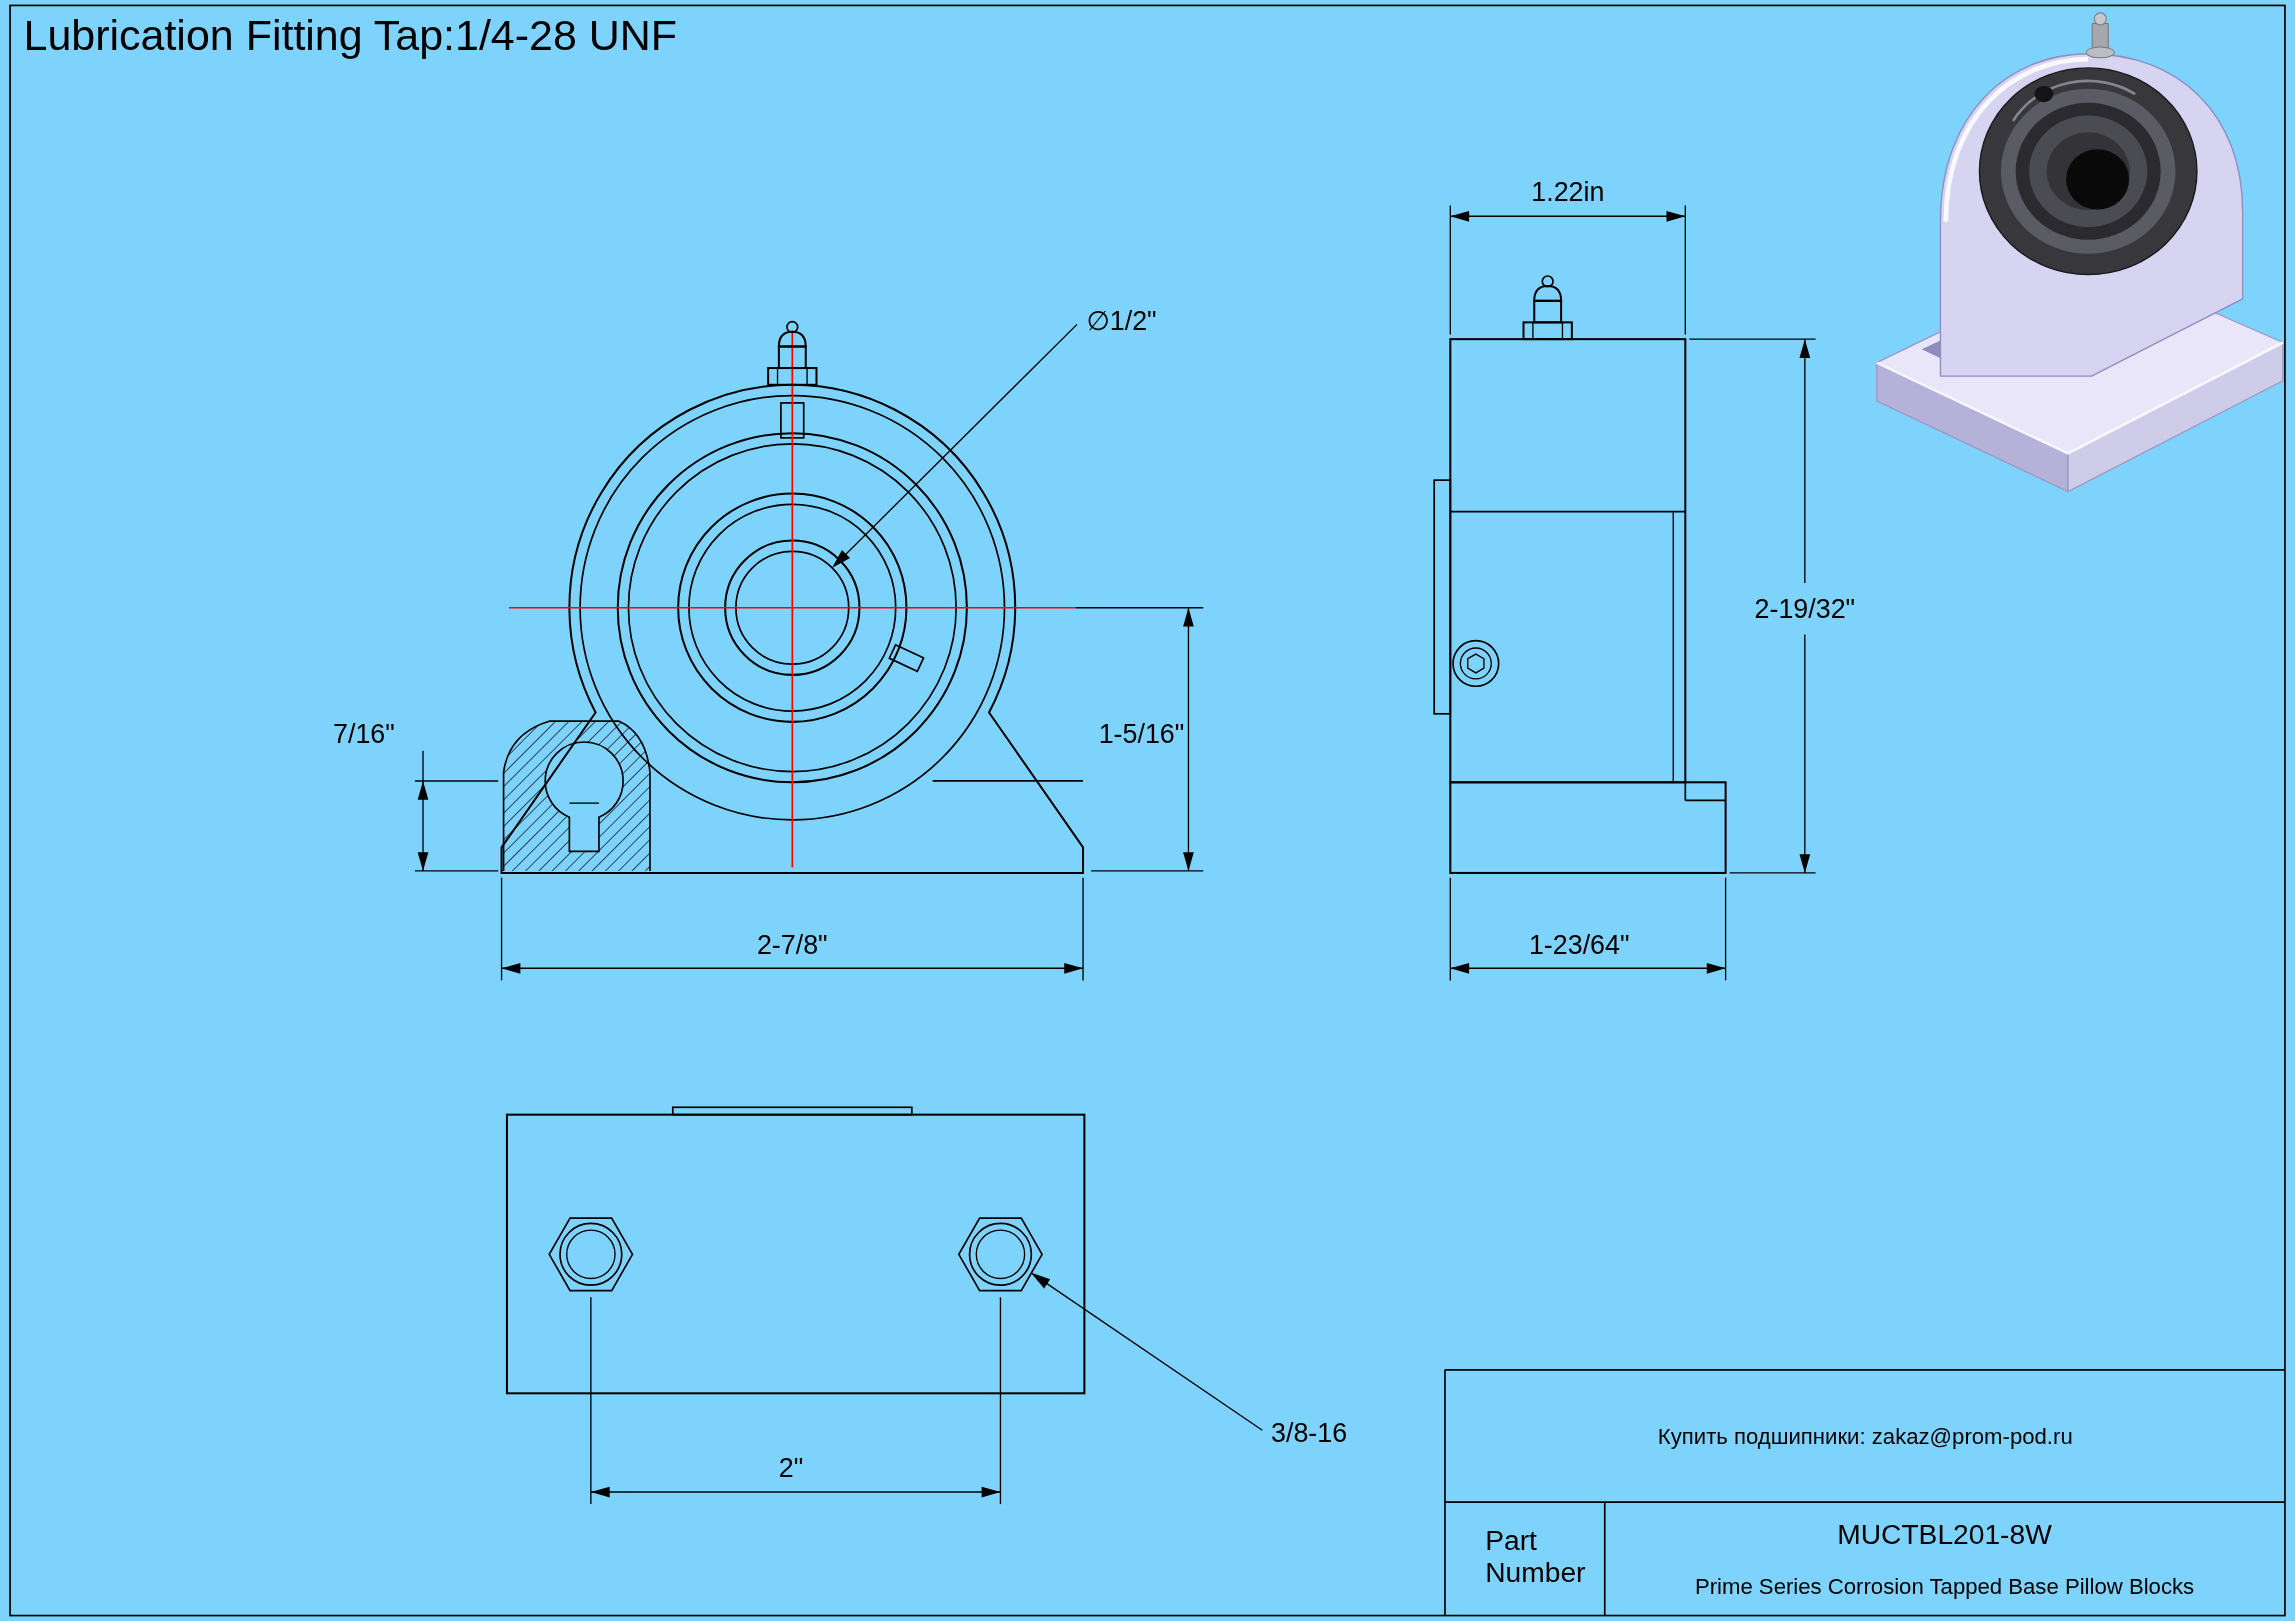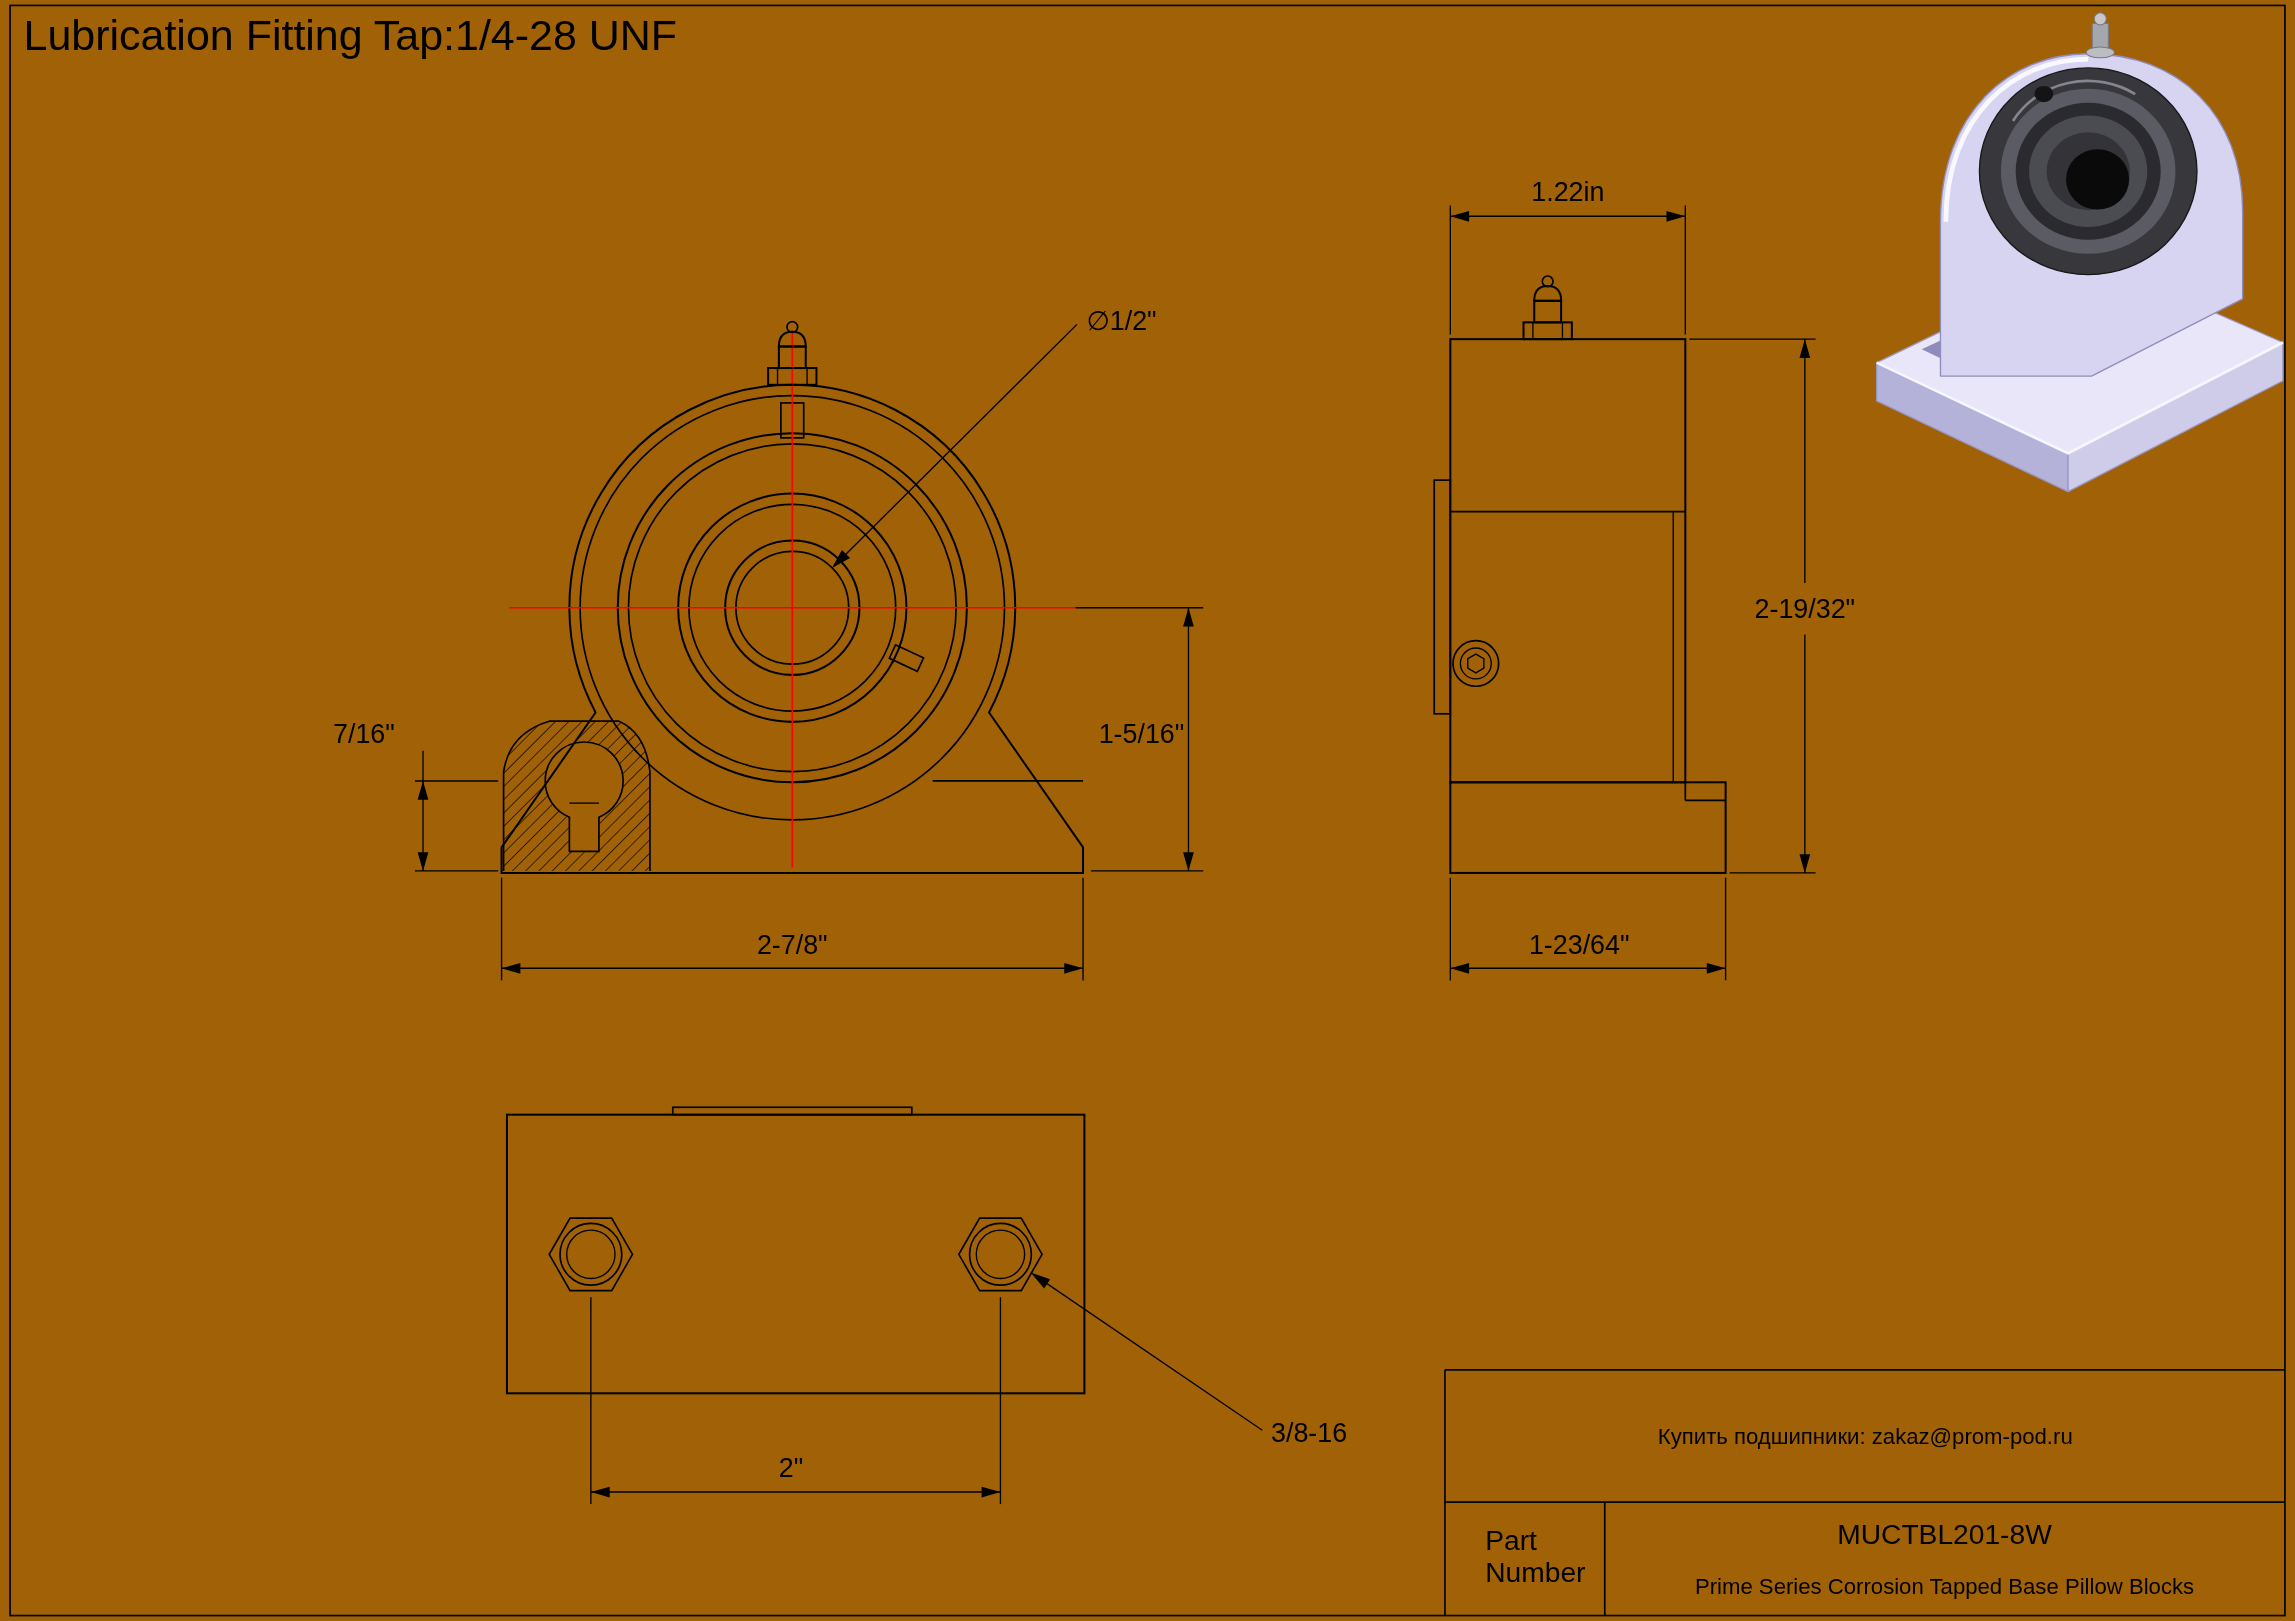--- a/index.html
+++ b/index.html
@@ -1,16 +1,16 @@
 <!DOCTYPE html>
 <html style="font-size:10.7px"><head>
 <meta charset="utf-8">
 <style>
   html,body{margin:0;padding:0;background:#ffffff;}
-  .page{position:relative;width:2295px;height:1621px;background:#a16207;overflow:hidden;}
+  .page{position:relative;width:2295px;height:1621px;background:#7dd3fc;overflow:hidden;}
   svg{display:block;}
   svg text{font-family:"Liberation Sans", sans-serif;fill:#000000;stroke:none;}
   .title-text{font-size:64px;}
   .dim-text{font-size:40px;}
   .tb-small{font-size:33px;}
   .tb-big{font-size:42px;}
 </style>
 </head>
 <body>
 

